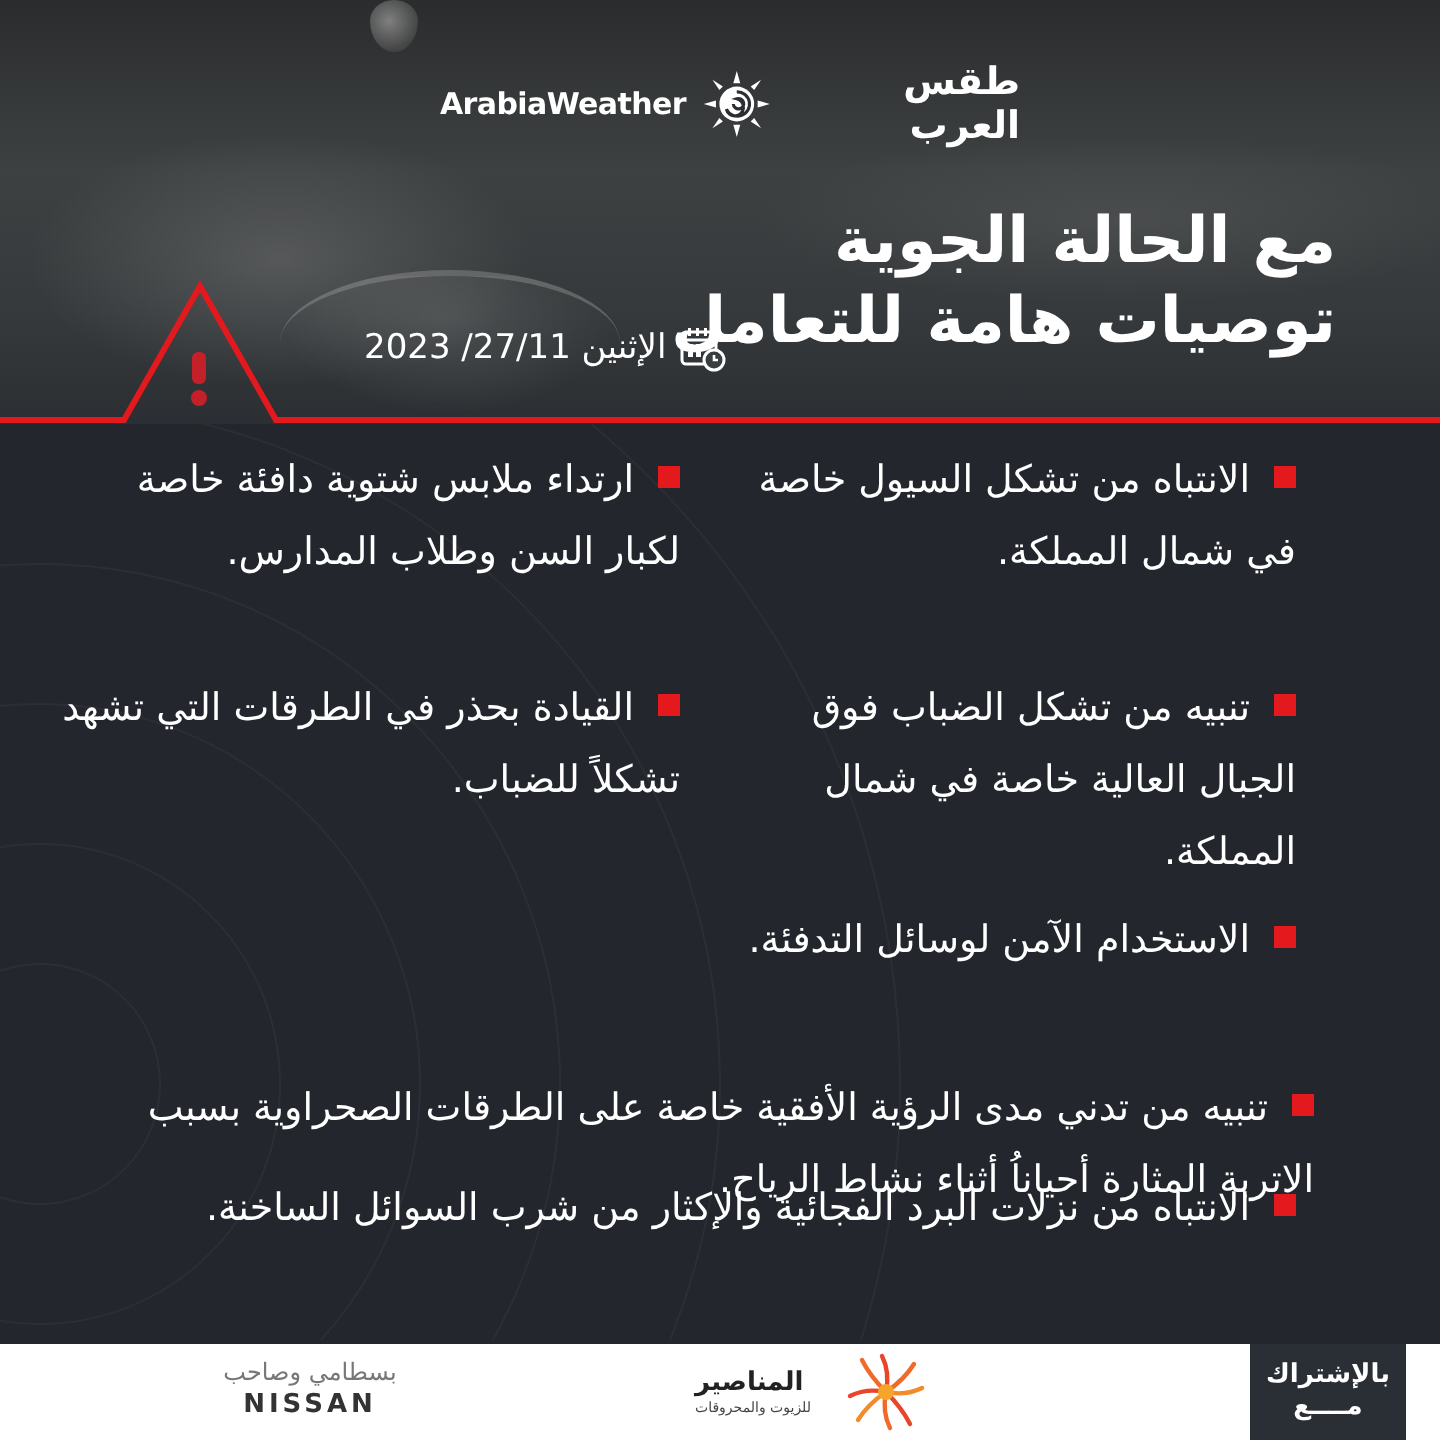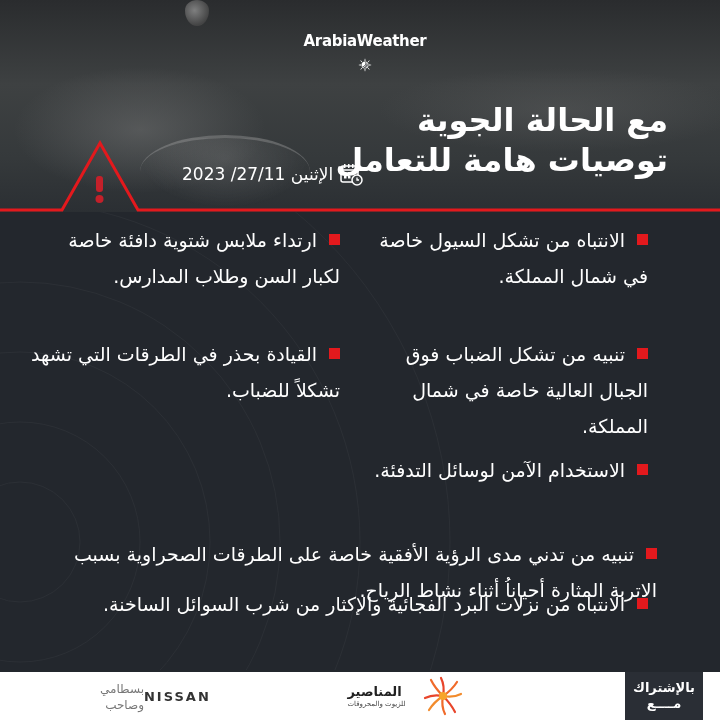--- a/index.html
+++ b/index.html
@@ -27,21 +27,21 @@
       border-radius: 50% 50% 40% 40%;
       border-top: 3px solid rgba(170,170,170,0.35);
       background: radial-gradient(ellipse at 50% 30%, rgba(150,150,150,0.25), rgba(0,0,0,0) 70%);
     }
     .body-area {
       position: absolute; left: 0; top: 212px; width: 720px; height: 458px;
       background: #23272d;
     }
     .brand {
       position: absolute; top: 32px; left: 220px; width: 290px; height: 40px;
-      display: flex; align-items: center; justify-content: center; gap: 8px; flex-direction: column;
+      display: flex; align-items: center; justify-content: center; gap: 8px;
     }
     .brand-en {
       font-family: "DejaVu Sans", sans-serif; font-weight: bold; font-size: 15px;
       letter-spacing: -0.3px;
     }
     .brand-ar {
       font-family: "DejaVu Sans", sans-serif; font-weight: bold; font-size: 19px;
       direction: rtl;
     }
     .sun-icon { width: 36px; height: 36px; }
@@ -82,21 +82,21 @@
     }
     .sponsor-manaseer {
       position: absolute; left: 340px; top: 4px; width: 130px; height: 40px;
       display: flex; align-items: center; gap: 17px; direction: rtl; justify-content: center;
     }
     .manaseer-text { display: flex; flex-direction: column; align-items: flex-end; color: #222; }
     .manaseer-name { font-weight: bold; font-size: 13px; line-height: 16px; }
     .manaseer-tag { font-size: 7px; line-height: 9px; color: #444; }
     .sponsor-nissan {
       position: absolute; left: 100px; top: 6px; width: 110px; height: 38px;
-      display: flex; flex-direction: row; align-items: center; color: #555;
+      display: flex; flex-direction: column; align-items: center; color: #555;
     }
     .nissan-ar { font-size: 12px; direction: rtl; color: #777; line-height: 16px; }
     .nissan-en { font-size: 13px; font-weight: bold; letter-spacing: 2px; color: #333; line-height: 18px; }
     .rings {
       position: absolute; left: 0; top: 212px; width: 720px; height: 458px; pointer-events: none;
     }
   </style>
 </head>
 <body>
 
@@ -127,20 +127,21 @@
       <polygon points="1,20 8,18 8,22"></polygon>
       <polygon points="39,20 32,18 32,22"></polygon>
       <polygon points="6,6 12,10 10,12"></polygon>
       <polygon points="34,34 28,30 30,28"></polygon>
       <polygon points="34,6 30,12 28,10"></polygon>
       <polygon points="6,34 10,28 12,30"></polygon>
     </g>
     <circle cx="20" cy="20" r="10" fill="#fff"></circle>
     <path d="M20 13 a7 7 0 1 1 -6 10 a5 5 0 1 0 6 -6 a3 3 0 1 1 -2 3" fill="none" stroke="#2b2f33" stroke-width="1.8"></path>
   </svg>
+  <span class="brand-ar">طقس العرب</span>
 </div>
 
 <div class="title">
   <div>مع الحالة الجوية</div>
   <div>توصيات هامة للتعامل</div>
 </div>
 
 <div class="date-row">
   <span class="date-text">الإثنين 27/11/ 2023</span>
   <svg class="cal-icon" viewBox="0 0 24 24">

